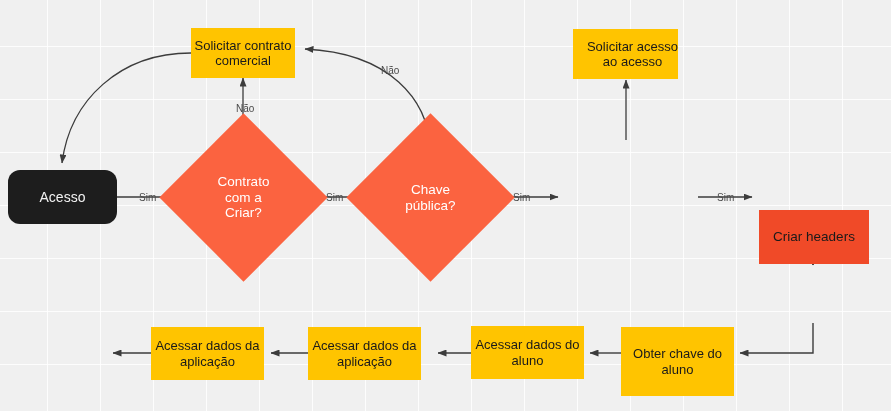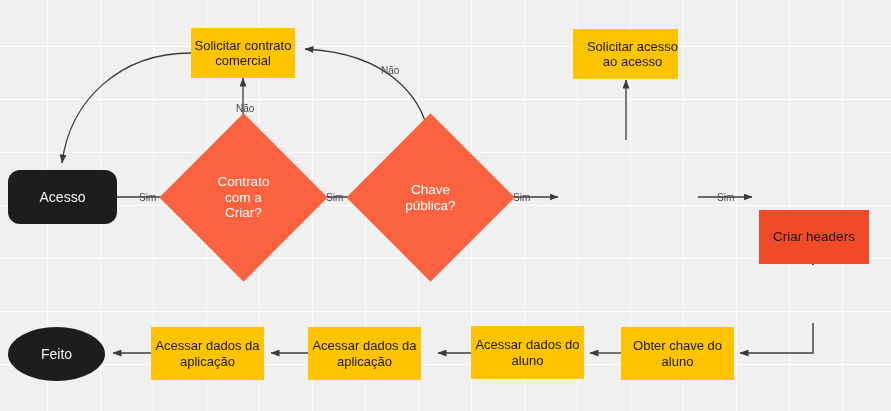--- a/index.html
+++ b/index.html
@@ -177,21 +177,21 @@
       <span>ao acesso</span>
     </span>
   </div>
 
 
   <div class="node node-process-red" style="left:759px; top:170px; width:110px; height:54px;margin-top:40px;">
     <span>Criar headers</span>
   </div>
 
 
-  <div class="node node-process-yellow" style="left:621px; top:327px; width:113px; height:53px;">
+  <div class="node node-process-yellow" style="left:621px; top:327px; width:113px; height:69px;">
     <span>
       <span>Obter chave do</span><br>
       <span>aluno</span>
     </span>
   </div>
 
   <div class="node node-process-yellow" style="left:471px; top:326px; width:113px; height:53px;">
     <span>
       <span>Acessar dados do</span><br>
       <span>aluno</span>
@@ -205,23 +205,20 @@
     </span>
   </div>
 
   <div class="node node-process-yellow" style="left:151px; top:327px; width:113px; height:53px;">
     <span>
       <span>Acessar dados da</span><br>
       <span>aplicação</span>
     </span>
   </div>
 
-  <div class="node node-terminator-end" style="left:8px; top:327px; width:97px; height:54px;">
-    <span>Feito</span>
-  </div>
 
   <div class="edge-label" style="left:139px; top:192px;">Sim</div>
 
   <div class="edge-label" style="left:236px; top:103px;">Não</div>
 
   <div class="edge-label" style="left:326px; top:192px;">Sim</div>
 
   <div class="edge-label" style="left:381px; top:65px;">Não</div>
 
   <div class="edge-label" style="left:513px; top:192px;">Sim</div>

